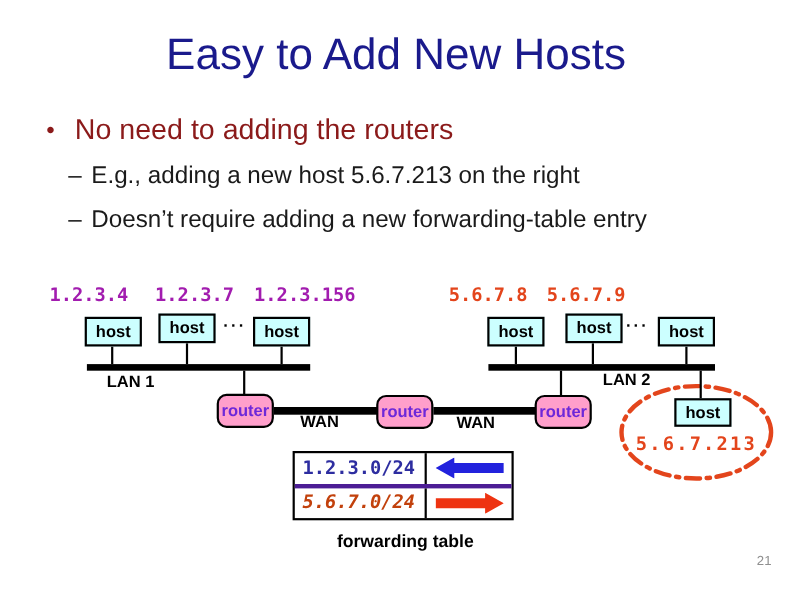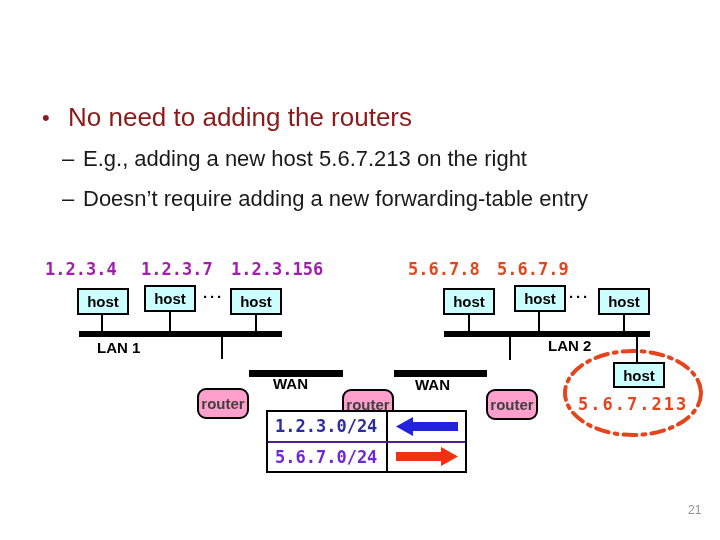--- a/index.html
+++ b/index.html
@@ -27,52 +27,53 @@
   .ip-red  { color:#E3451C; }
 
   .host {
     width:52px; height:27px; background:#CCFFFF; border:2px solid #000;
     display:flex; align-items:center; justify-content:center;
     font-weight:bold; font-size:15px; color:#000; z-index:3;
   }
   .router {
     width:52px; height:31px; background:#FF9FCB; border:2px solid #000;
     border-radius:9px; display:flex; align-items:center; justify-content:center;
-    font-weight:bold; font-size:15px; color:#404040; z-index:3; letter-spacing:0px;margin-top:30px;
+    font-weight:bold; font-size:15px; color:#6d28d9; z-index:3; letter-spacing:0px;
   }
   .hbar { background:#000; height:6px; z-index:2; }
   .wan-line { background:#000; height:7px; z-index:1; }
   .vline { background:#000; width:2px; z-index:2; }
   .net-label { font-weight:bold; font-size:15px; color:#000; white-space:nowrap; }
   .dots { font-weight:bold; font-size:15px; letter-spacing:2px; color:#000; }
 
   .fwd-table {
     left:266px; top:410px; width:201px; height:63px;
     border:2px solid #000; background:#fff; z-index:4;
     display:flex; flex-direction:column;
   }
   .fwd-row { display:flex; flex:1; }
-  .fwd-row.first { border-bottom:2px solid #4c1d95; }
+  .fwd-row.first { border-bottom:4px solid #4c1d95; }
   .fwd-prefix {
     width:120px; border-right:2px solid #000; display:flex; align-items:center;
     padding-left:7px; font-family:"DejaVu Sans Mono", monospace;
     font-weight:bold; font-size:17px;
   }
   .fwd-arrow-cell { flex:1; display:flex; align-items:center; justify-content:center; }
   .fwd-caption { left:266px; top:484px; width:205px; text-align:center;
     font-weight:bold; font-size:16px; color:#000; }
 
   .page-num { left:688px; top:503px; font-size:12px; color:#8f8f8f; }
   .ellipse-svg { left:558px; top:344px; z-index:2; }
 </style>
 </head>
 <body>
 
 <div class="slide">
 
+  <div class="abs title">Easy to Add New Hosts</div>
 
   <div class="abs bullet-row">
     <span class="bullet-marker">•</span>
     <span>No need to adding the routers</span>
   </div>
 
   <div class="abs sub-row" style="top:146px;">
     <span class="sub-marker">–</span>
     <span>E.g., adding a new host 5.6.7.213 on the right</span>
   </div>
@@ -135,24 +136,25 @@
   <div class="abs fwd-table">
     <div class="fwd-row first">
       <div class="fwd-prefix" style="color:#2D2DA0;">1.2.3.0/24</div>
       <div class="fwd-arrow-cell">
         <svg width="62" height="19" viewBox="0 0 62 19">
           <polygon points="0,9.5 17,0 17,5 62,5 62,14 17,14 17,19" fill="#2222DD"></polygon>
         </svg>
       </div>
     </div>
     <div class="fwd-row">
-      <div class="fwd-prefix" style="color:#6d28d9;">5.6.7.0/24</div>
+      <div class="fwd-prefix" style="color:#c2410c;font-style:italic;">5.6.7.0/24</div>
       <div class="fwd-arrow-cell">
         <svg width="62" height="19" viewBox="0 0 62 19">
           <polygon points="62,9.5 45,0 45,5 0,5 0,14 45,14 45,19" fill="#EE3311"></polygon>
         </svg>
       </div>
     </div>
   </div>
+  <div class="abs fwd-caption">forwarding table</div>
 
   <div class="abs page-num">21</div>
 
 </div>
 
 </body></html>

